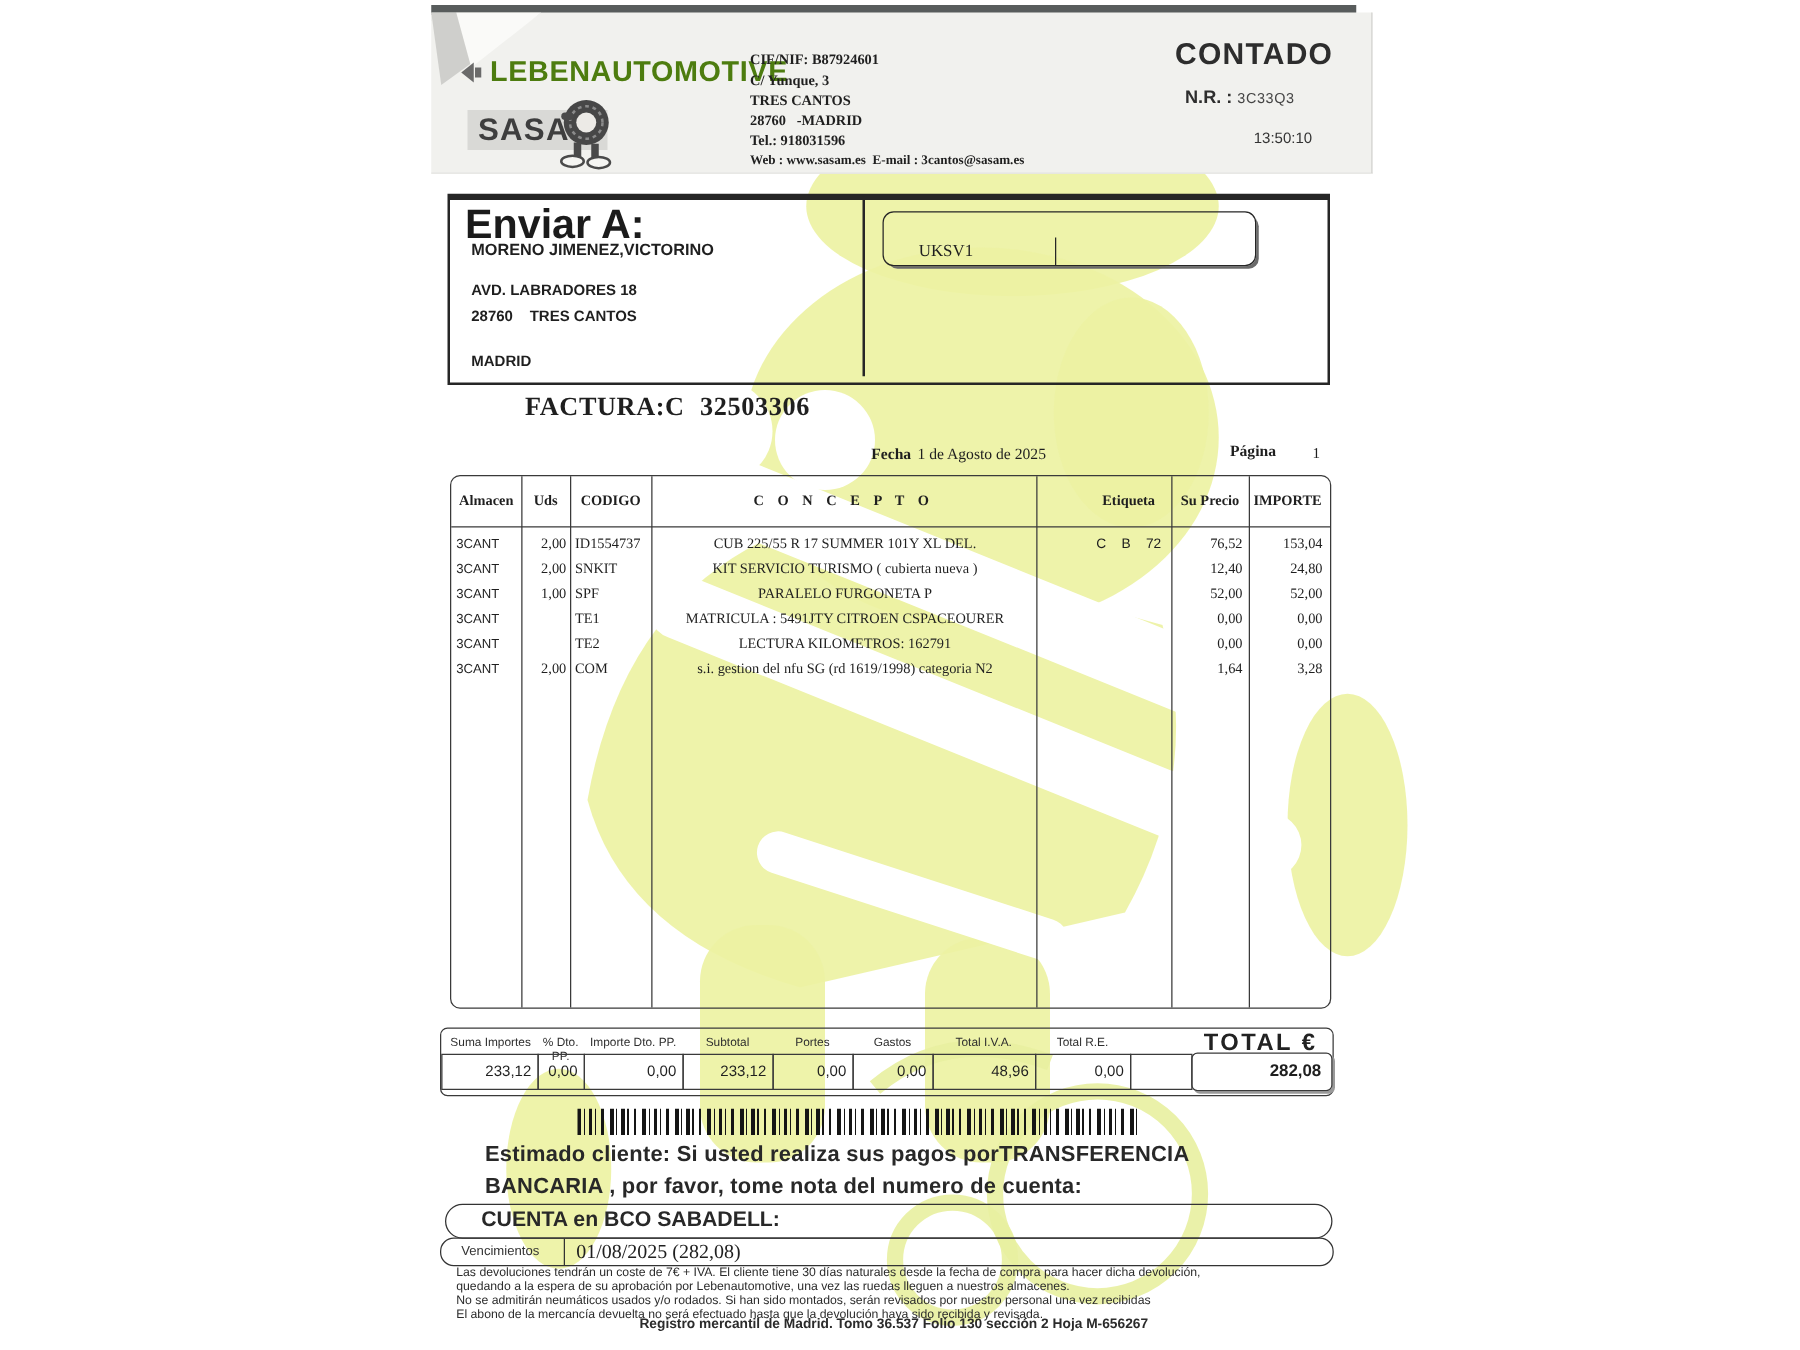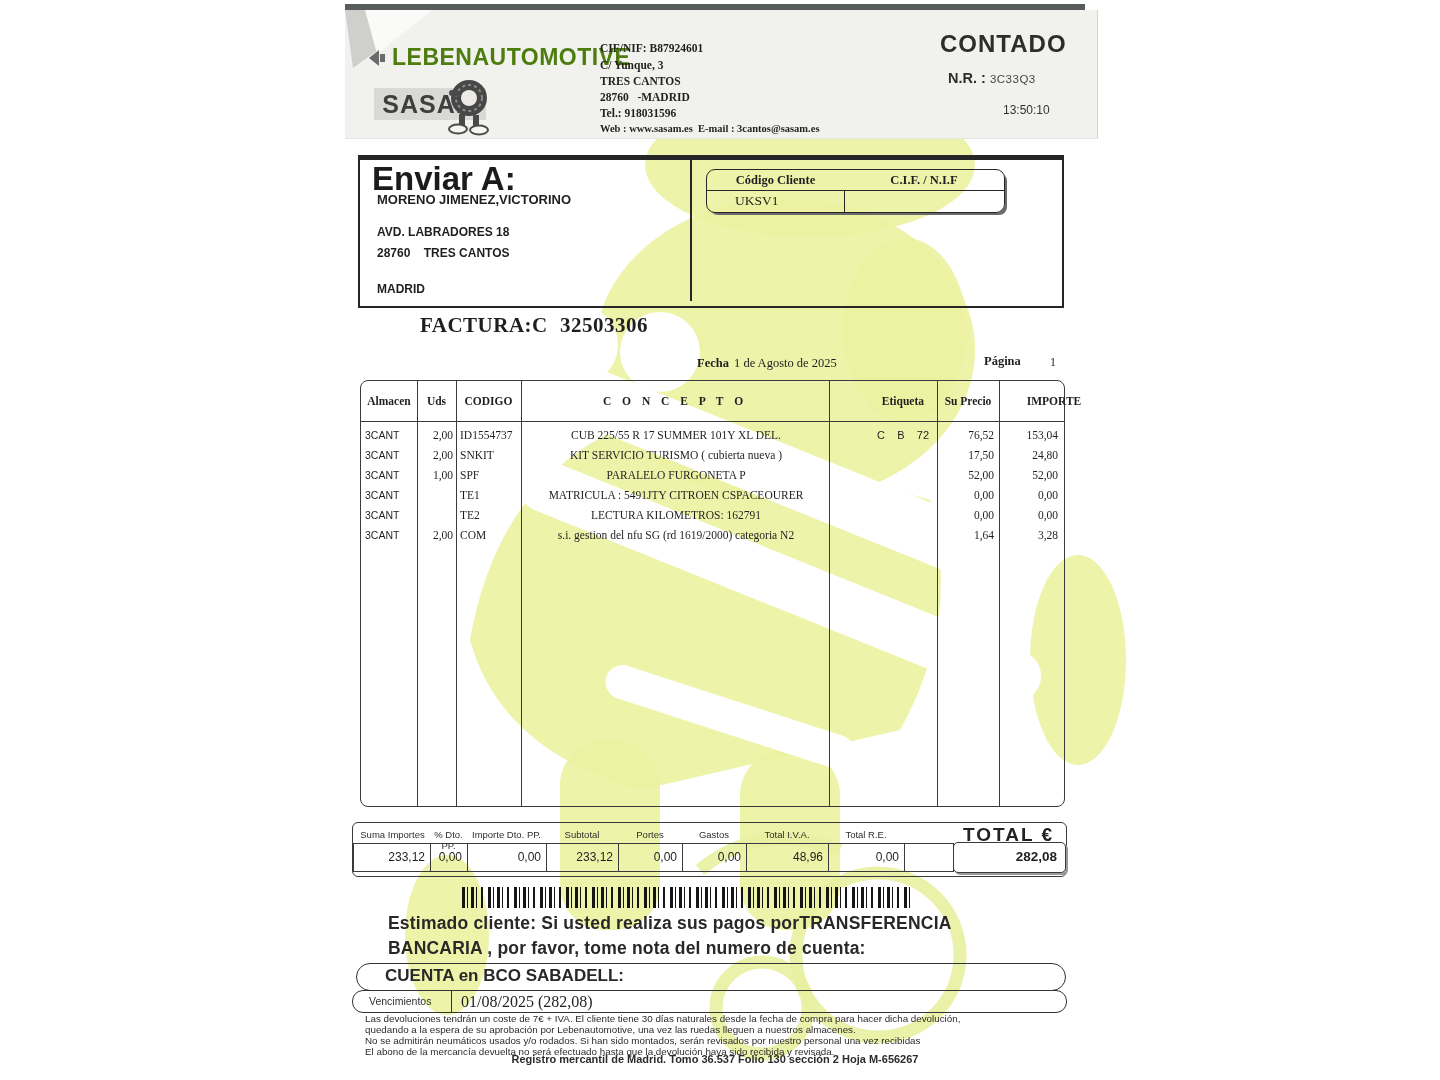--- a/index.html
+++ b/index.html
@@ -169,24 +169,20 @@
 
   <div id="shipto-box" class="abs"></div>
   <div id="shipto-divider" class="abs"></div>
   <div id="shipto-title" class="abs">Enviar A:</div>
   <div id="shipto-name" class="abs">MORENO JIMENEZ,VICTORINO</div>
   <div class="abs shipto-addr" style="top:225px;">AVD. LABRADORES 18</div>
   <div class="abs shipto-addr pre" style="top:246px;">28760    TRES CANTOS</div>
   <div class="abs shipto-addr" style="top:282px;">MADRID</div>
 
   <div id="codigo-box" class="abs">
-    <div class="hdr">
-      <span class="codigo-hdr-cell" style="left:0;width:137px;">Código Cliente</span>
-      <span class="codigo-hdr-cell" style="left:137px;width:160px;">C.I.F. / N.I.F</span>
-    </div>
     <div id="codigo-val-divider"></div>
     <span id="codigo-value">UKSV1</span>
     <span id="cif-value"></span>
   </div>
 
   <div id="factura-line" class="abs">
     <span>FACTURA:C</span>
     <span id="factura-num">32503306</span>
   </div>
   <div id="fecha-label" class="abs">Fecha</div>
@@ -201,39 +197,39 @@
     <div class="vline" style="left:468px;"></div>
     <div class="vline" style="left:576px;"></div>
     <div class="vline" style="left:638px;"></div>
     <div id="items-header">
       <span class="th" style="left:0;width:56px;">Almacen</span>
       <span class="th" style="left:56px;width:39px;">Uds</span>
       <span class="th" style="left:95px;width:65px;">CODIGO</span>
       <span class="th" style="left:160px;width:308px;letter-spacing:4px;">C O N C E P T O</span>
       <span class="th" style="left:368px;width:195px;text-align:right;padding-right:10px;">Etiqueta</span>
       <span class="th" style="left:576px;width:62px;">Su Precio</span>
-      <span class="th" style="left:638px;width:62px;padding-left:24px;">IMPORTE</span>
+      <span class="th" style="left:638px;width:62px;">IMPORTE</span>
     </div>
 
     <div class="item-row" style="top:44px;">
       <span class="td alm">3CANT</span>
       <span class="td uds">2,00</span>
       <span class="td cod">ID1554737</span>
       <span class="td con">CUB 225/55 R 17 SUMMER 101Y  XL DEL.</span>
       <span class="td eti">C    B    72</span>
       <span class="td pre2">76,52</span>
       <span class="td imp">153,04</span>
     </div>
     <div class="item-row" style="top:64px;">
       <span class="td alm">3CANT</span>
       <span class="td uds">2,00</span>
       <span class="td cod">SNKIT</span>
       <span class="td con">KIT SERVICIO TURISMO ( cubierta nueva )</span>
       <span class="td eti"></span>
-      <span class="td pre2">17,50</span>
+      <span class="td pre2">12,40</span>
       <span class="td imp">24,80</span>
     </div>
     <div class="item-row" style="top:84px;">
       <span class="td alm">3CANT</span>
       <span class="td uds">1,00</span>
       <span class="td cod">SPF</span>
       <span class="td con">PARALELO FURGONETA P</span>
       <span class="td eti"></span>
       <span class="td pre2">52,00</span>
       <span class="td imp">52,00</span>
@@ -253,21 +249,21 @@
       <span class="td cod">TE2</span>
       <span class="td con">LECTURA KILOMETROS: 162791</span>
       <span class="td eti"></span>
       <span class="td pre2">0,00</span>
       <span class="td imp">0,00</span>
     </div>
     <div class="item-row" style="top:144px;">
       <span class="td alm">3CANT</span>
       <span class="td uds">2,00</span>
       <span class="td cod">COM</span>
-      <span class="td con">s.i. gestion del nfu SG (rd 1619/2000) categoria N2</span>
+      <span class="td con">s.i. gestion del nfu SG (rd 1619/1998) categoria N2</span>
       <span class="td eti"></span>
       <span class="td pre2">1,64</span>
       <span class="td imp">3,28</span>
     </div>
   </div>
 
   <div id="totals-box" class="abs">
     <span class="tot-label" style="left:2px;width:75px;">Suma Importes</span>
     <span class="tot-label" style="left:77px;width:37px;">% Dto. PP.</span>
     <span class="tot-label" style="left:114px;width:79px;">Importe Dto. PP.</span>

